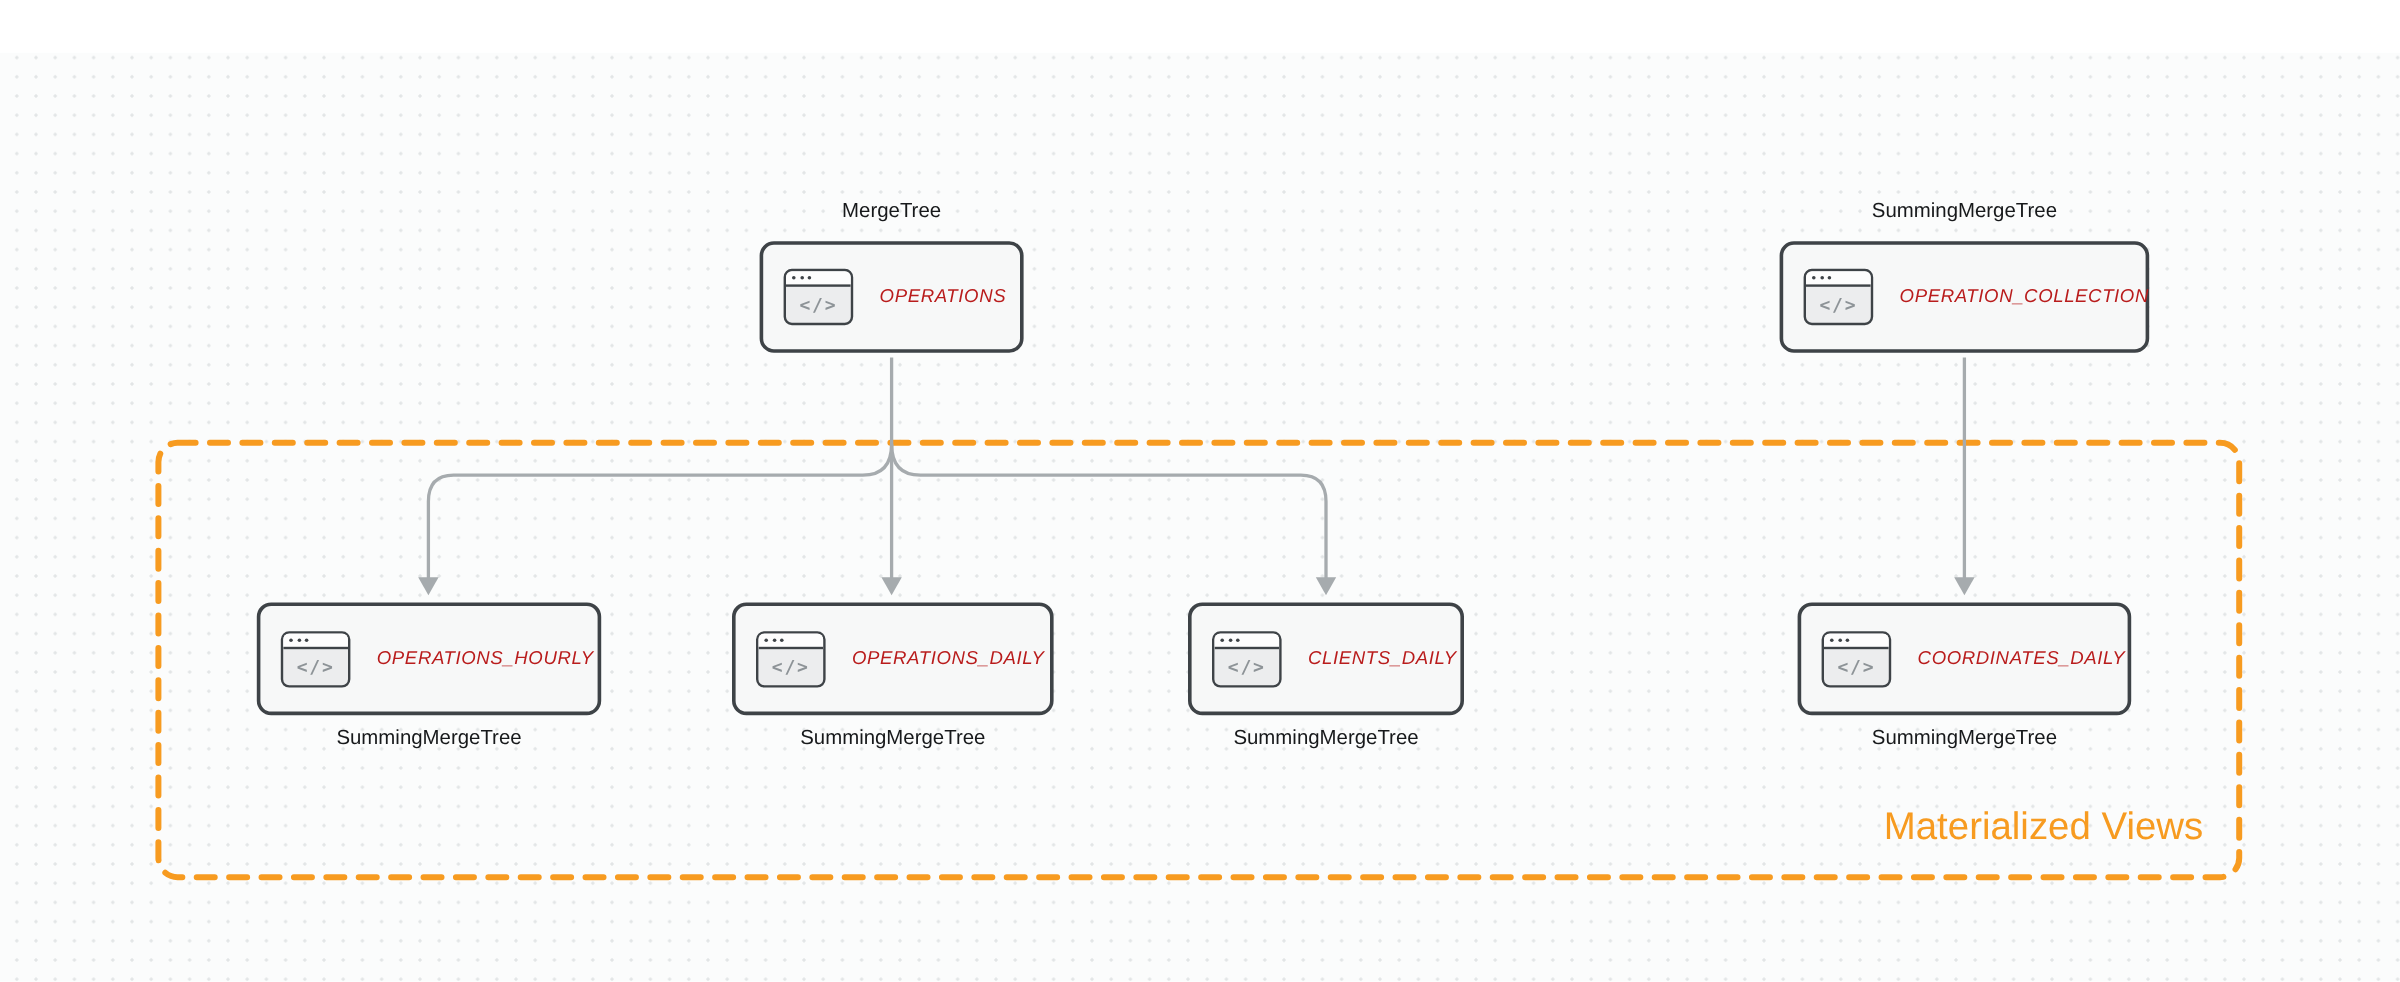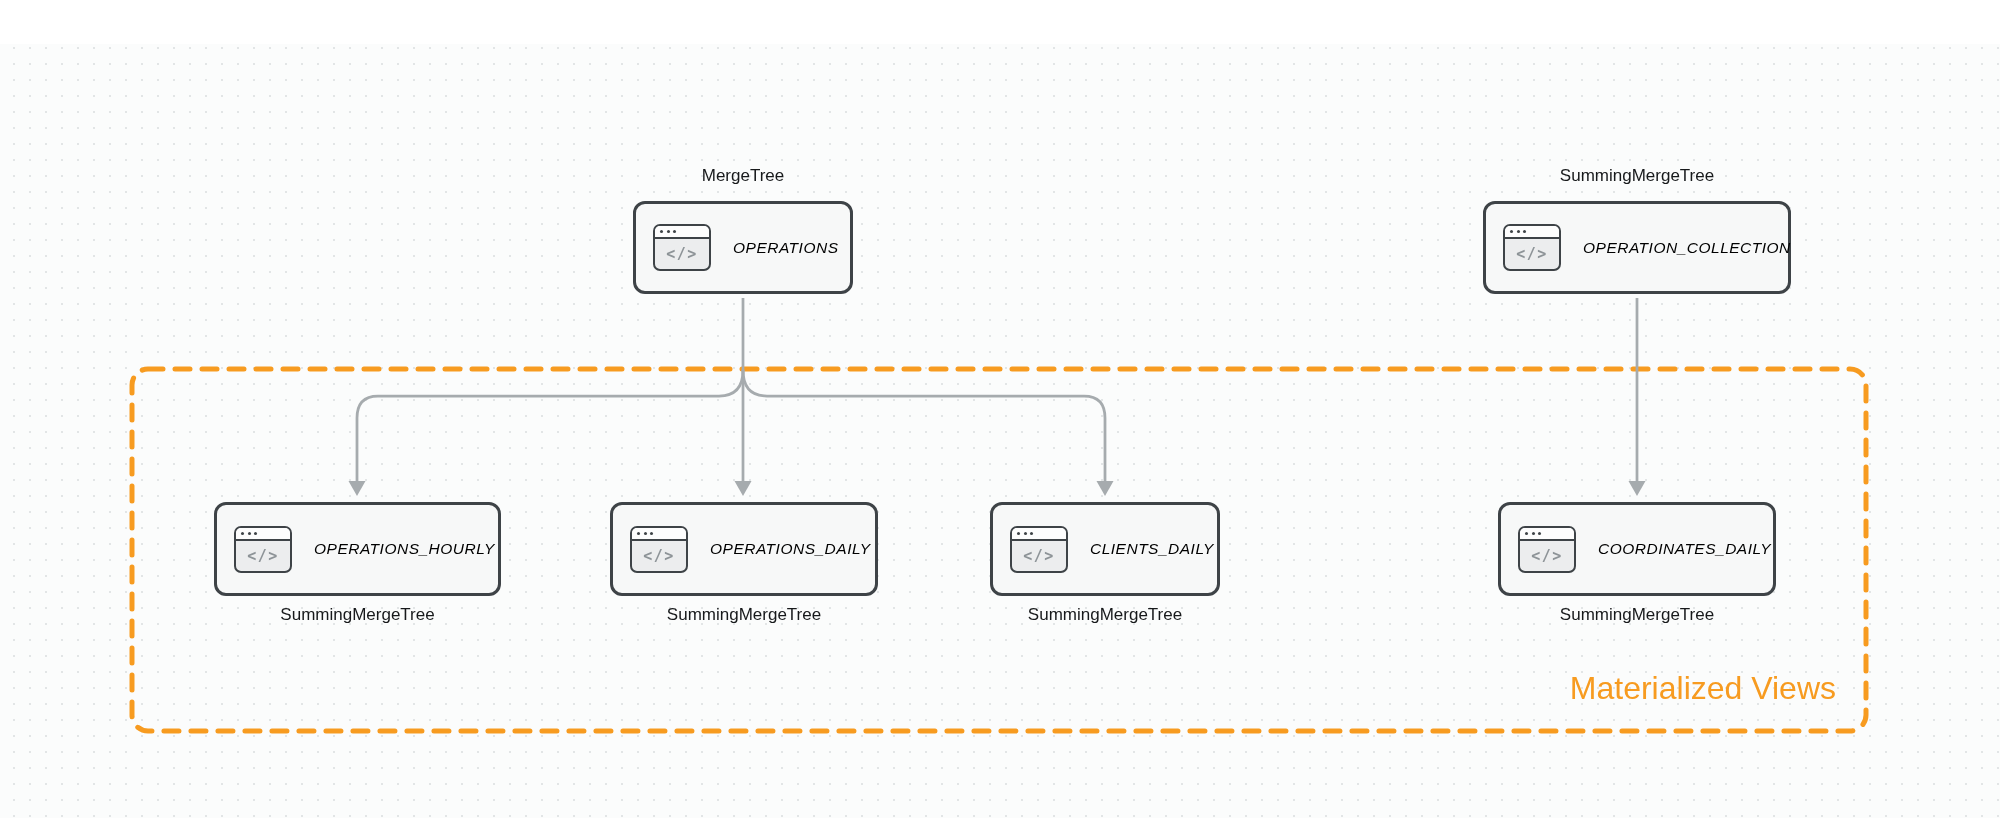--- a/index.html
+++ b/index.html
@@ -39,21 +39,21 @@
     display: flex;
     align-items: center;
     padding-left: 17px;
     gap: 22px;
   }
   .table-label {
     font-size: 15.5px;
     font-style: italic;
     font-weight: 500;
     letter-spacing: 0.5px;
-    color: #000000;
+    color: #b91c1c;
     white-space: nowrap;
   }
   .engine-label {
     position: absolute;
     height: 22px;
     line-height: 22px;
     text-align: center;
     font-size: 17px;
     color: #17191B;
     white-space: nowrap;

